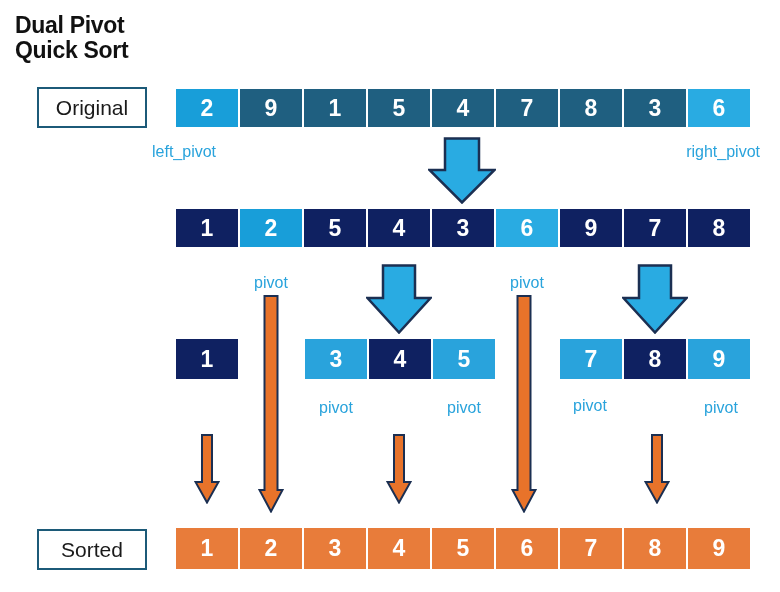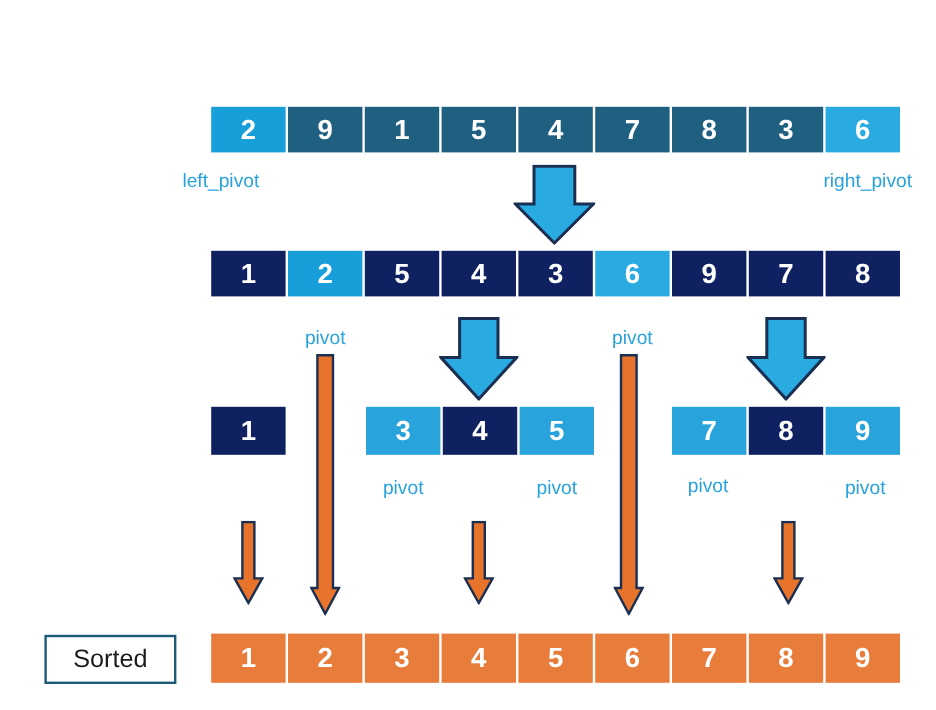--- a/index.html
+++ b/index.html
@@ -34,22 +34,27 @@
   .bluelabel { position:absolute; color:#29A3DC; font-size:16px; white-space:nowrap; }
   .center-label { transform:translateX(-50%);margin-top:12px; }
   svg.arrow { position:absolute; display:block; }
 </style>
 </head>
 <body>
 
 <div class="canvas">
 
   <div class="title">
+    <div>Dual Pivot</div>
+    <div>Quick Sort</div>
   </div>
 
+  <div class="tagbox" id="original-box">
+    <span>Original</span>
+  </div>
 
   <div class="row" id="row-original">
       <div class="cell" style="background: rgb(24, 158, 217);">2</div>
       <div class="cell" style="background: rgb(31, 95, 128);">9</div>
       <div class="cell" style="background: rgb(31, 95, 128);">1</div>
       <div class="cell" style="background: rgb(31, 95, 128);">5</div>
       <div class="cell" style="background: rgb(31, 95, 128);">4</div>
       <div class="cell" style="background: rgb(31, 95, 128);">7</div>
       <div class="cell" style="background: rgb(31, 95, 128);">8</div>
       <div class="cell" style="background: rgb(31, 95, 128);">3</div>

